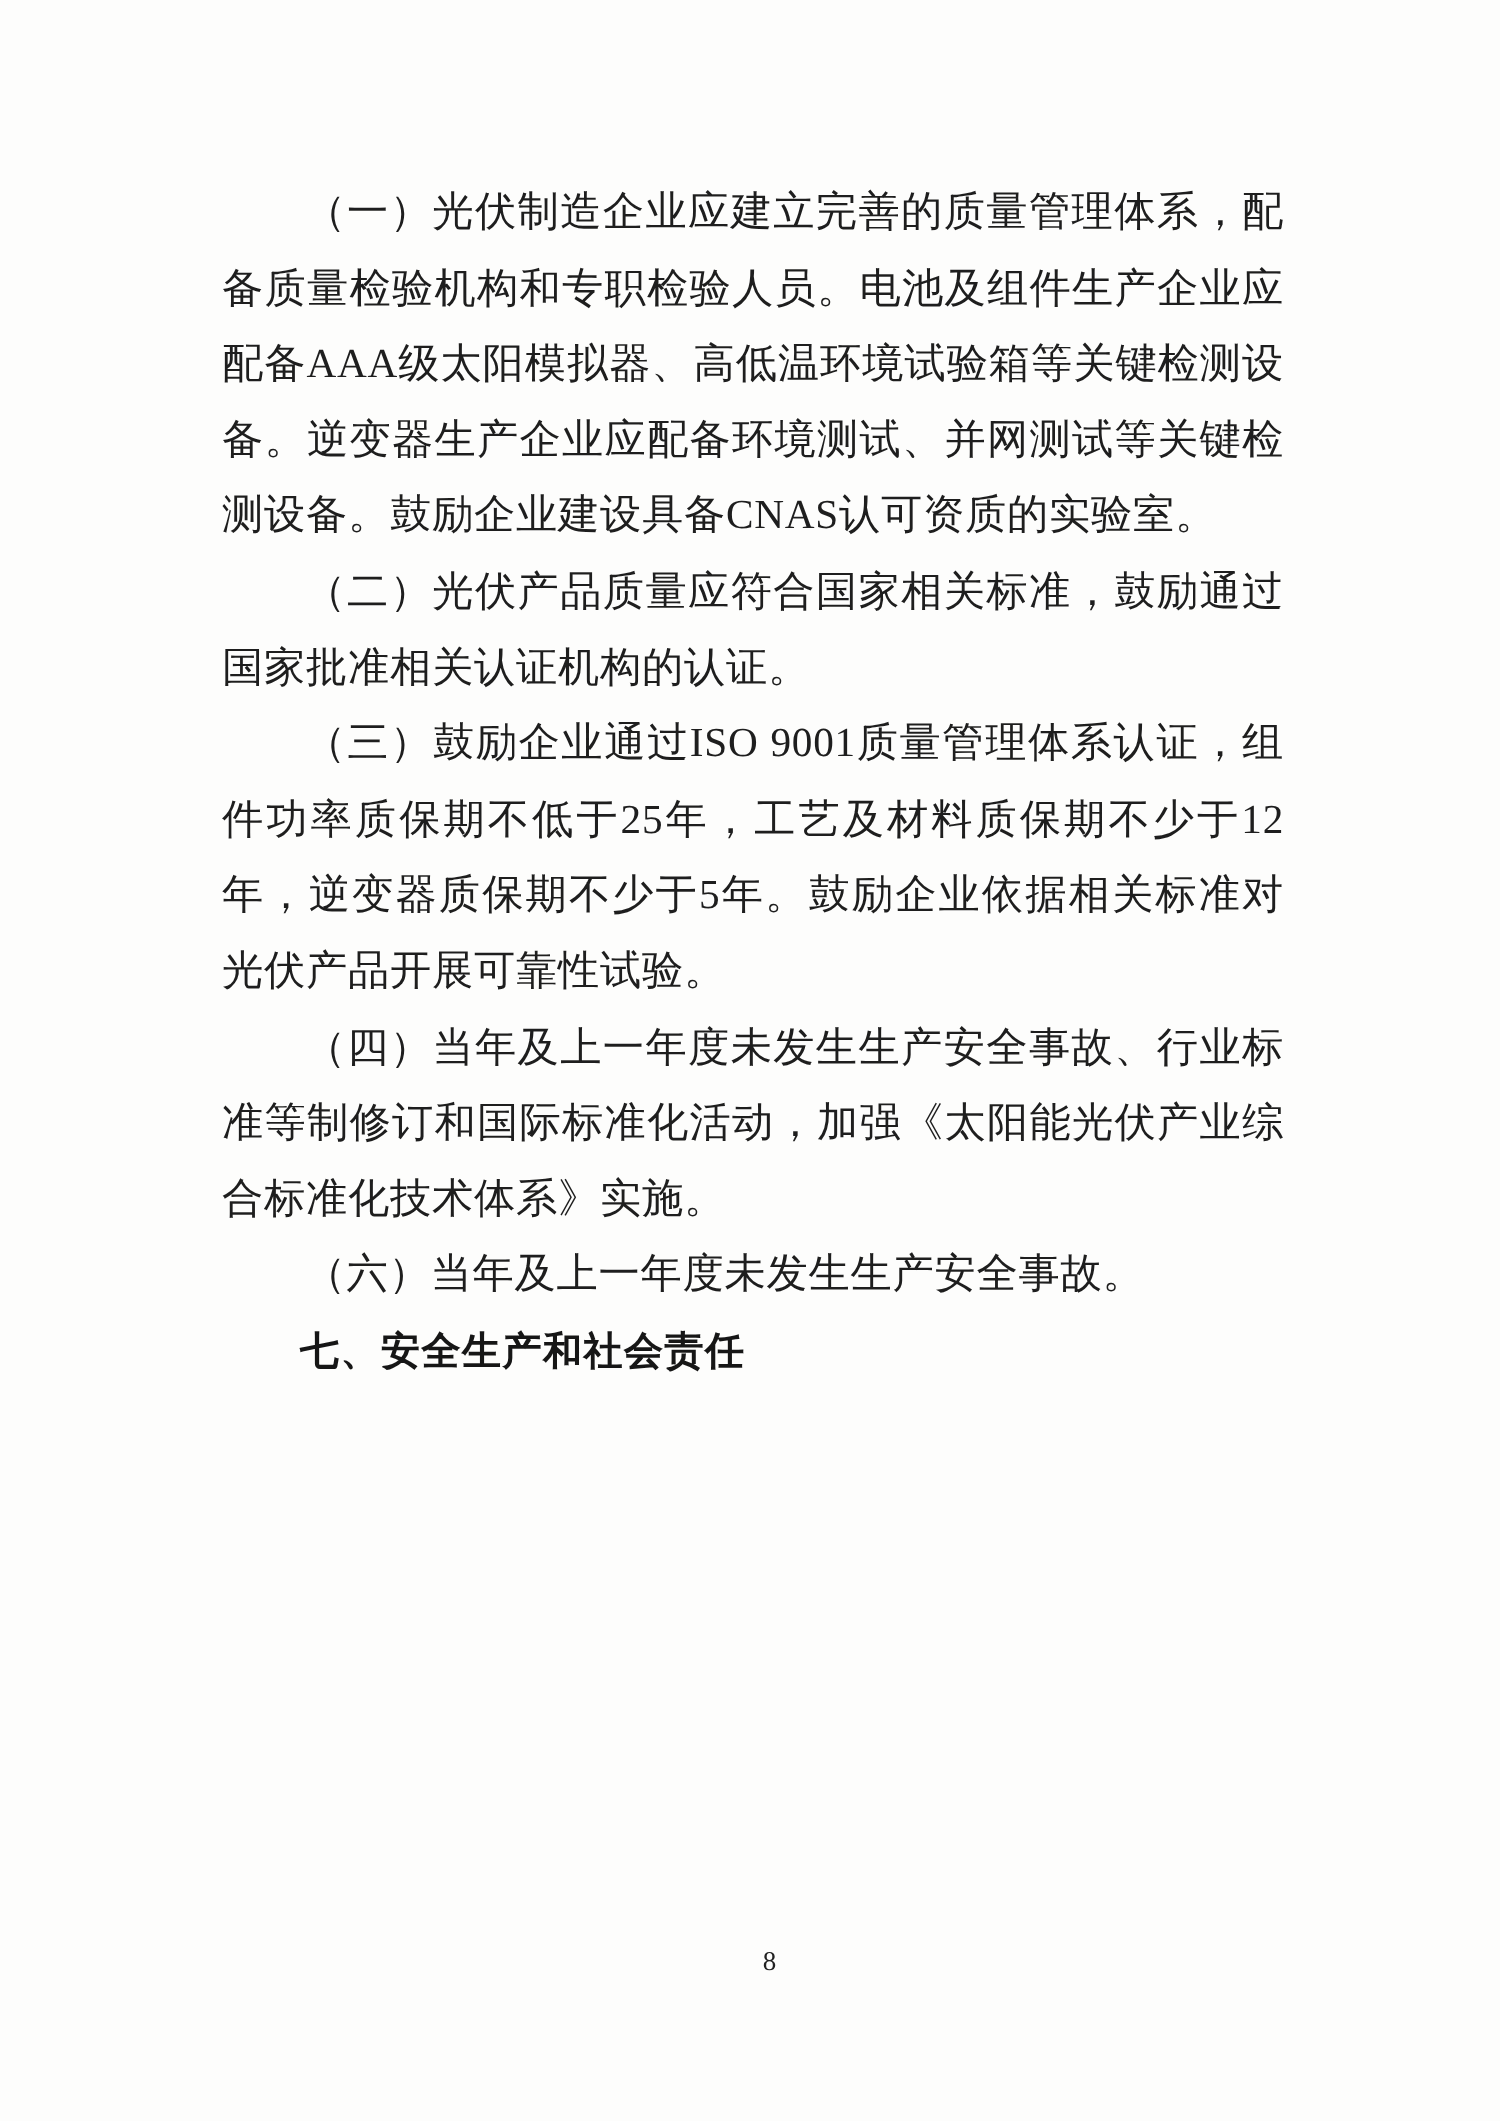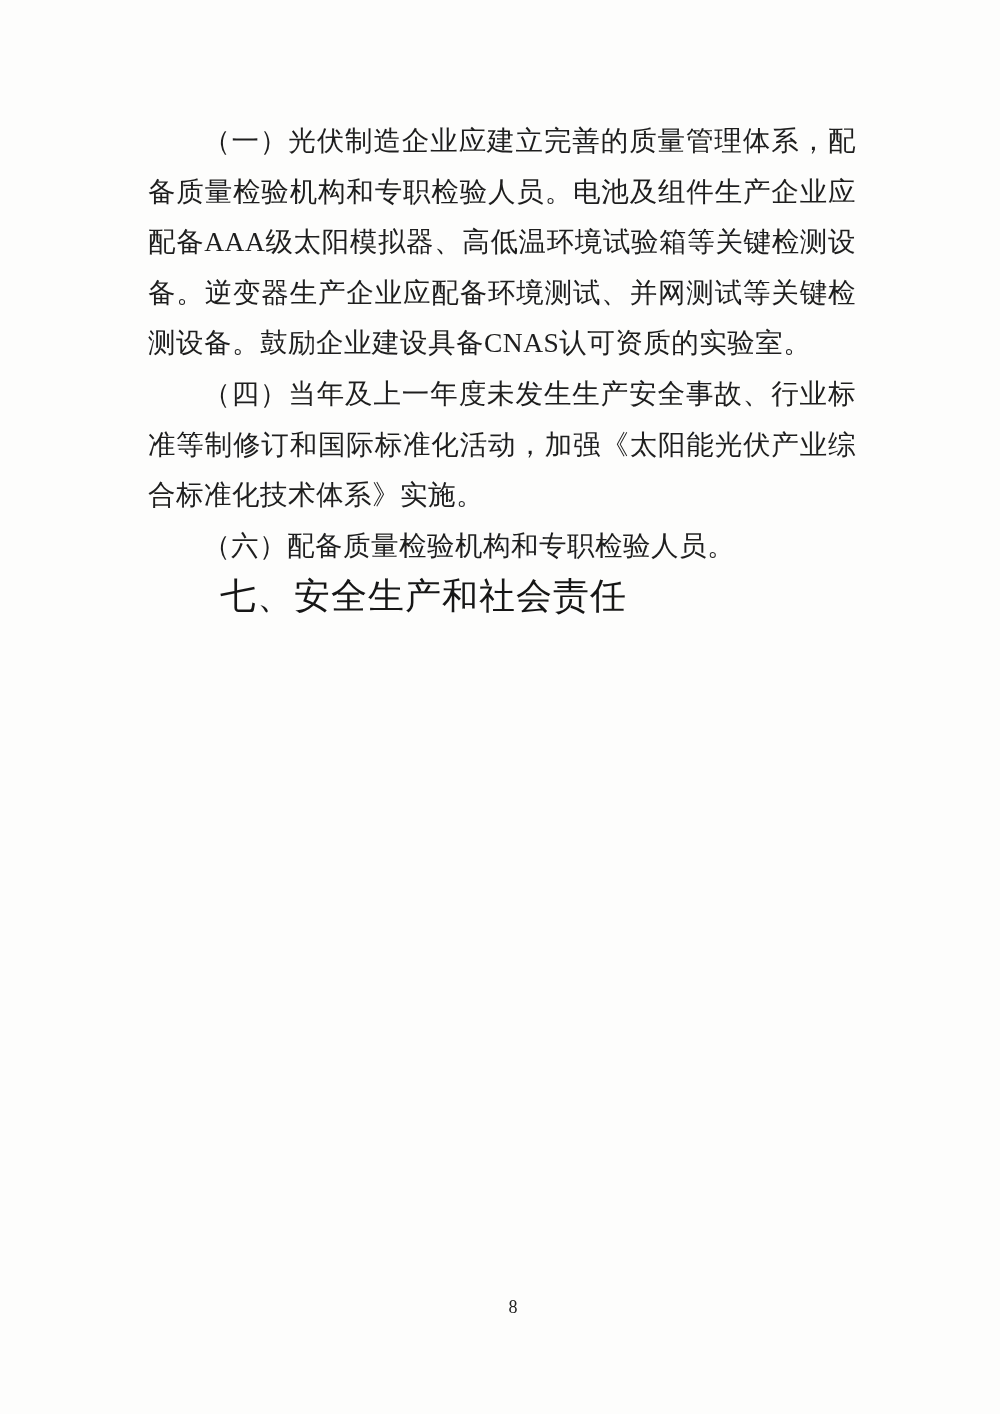--- a/index.html
+++ b/index.html
@@ -34,24 +34,24 @@
     line-height: 50.6px;
     color: #1e1e1e;
     text-align: justify;
     text-justify: inter-character;
     text-indent: 2em;
     letter-spacing: 0.5px;
     font-family: "Liberation Serif", "DejaVu Serif", serif;
   }
   .heading {
     margin: 0;
-    font-size: 36px;
+    font-size: 26px;
     line-height: 50.6px;
     color: #161616;
-    font-weight: 400;
+    font-weight: 700;
     text-indent: 2em;
     letter-spacing: 1px;
     font-family: "Liberation Sans", "DejaVu Sans", sans-serif;
   }
   .page-number {
     position: absolute;
     top: 1297px;
     left: 0;
     width: 1000px;
     text-align: center;
@@ -60,18 +60,20 @@
     transform: translateX(13px);
     font-family: "Liberation Serif", "DejaVu Serif", serif;
   }
 </style>
 </head>
 <body>
 
 <div class="page">
   <div class="text-block">
       <p class="para">（一）光伏制造企业应建立完善的质量管理体系，配备质量检验机构和专职检验人员。电池及组件生产企业应配备AAA级太阳模拟器、高低温环境试验箱等关键检测设备。逆变器生产企业应配备环境测试、并网测试等关键检测设备。鼓励企业建设具备CNAS认可资质的实验室。</p>
+      <p class="para">（二）光伏产品质量应符合国家相关标准，鼓励通过国家批准相关认证机构的认证。</p>
+      <p class="para">（三）鼓励企业通过ISO 9001质量管理体系认证，组件功率质保期不低于25年，工艺及材料质保期不少于12年，逆变器质保期不少于5年。鼓励企业依据相关标准对光伏产品开展可靠性试验。</p>
       <p class="para">（四）当年及上一年度未发生生产安全事故、行业标准等制修订和国际标准化活动，加强《太阳能光伏产业综合标准化技术体系》实施。</p>
-      <p class="para">（六）配备质量检验机构和专职检验人员。</p>
+      <p class="para">（六）当年及上一年度未发生生产安全事故。</p>
       <p class="heading">七、安全生产和社会责任</p>
     </div>
   <div class="page-number">8</div>
 </div>
 
 </body></html>

